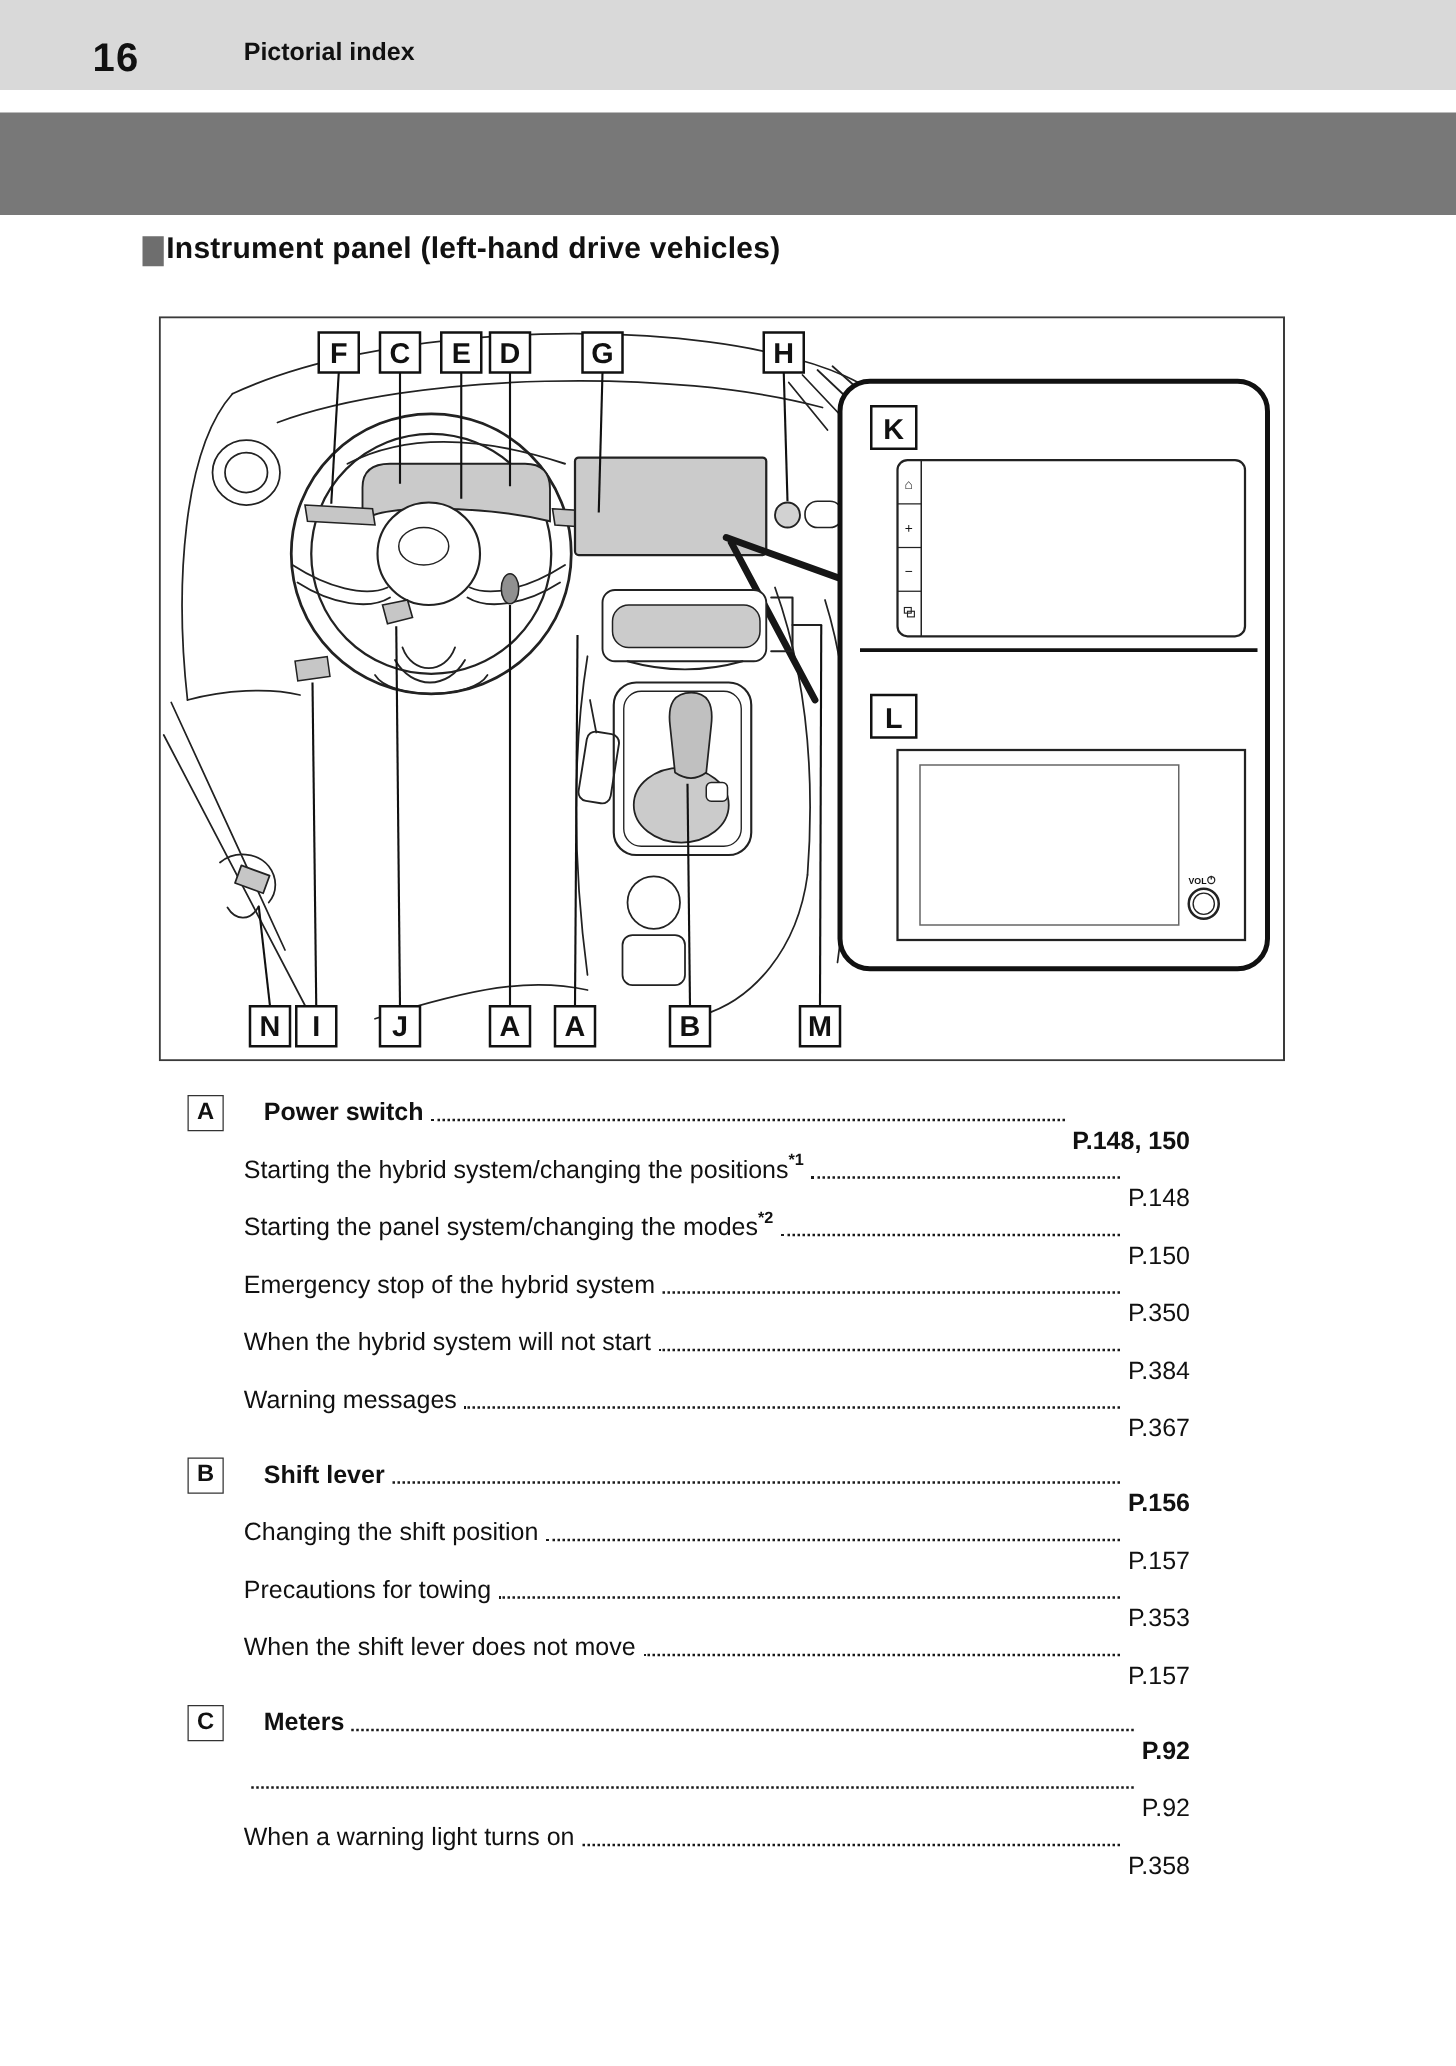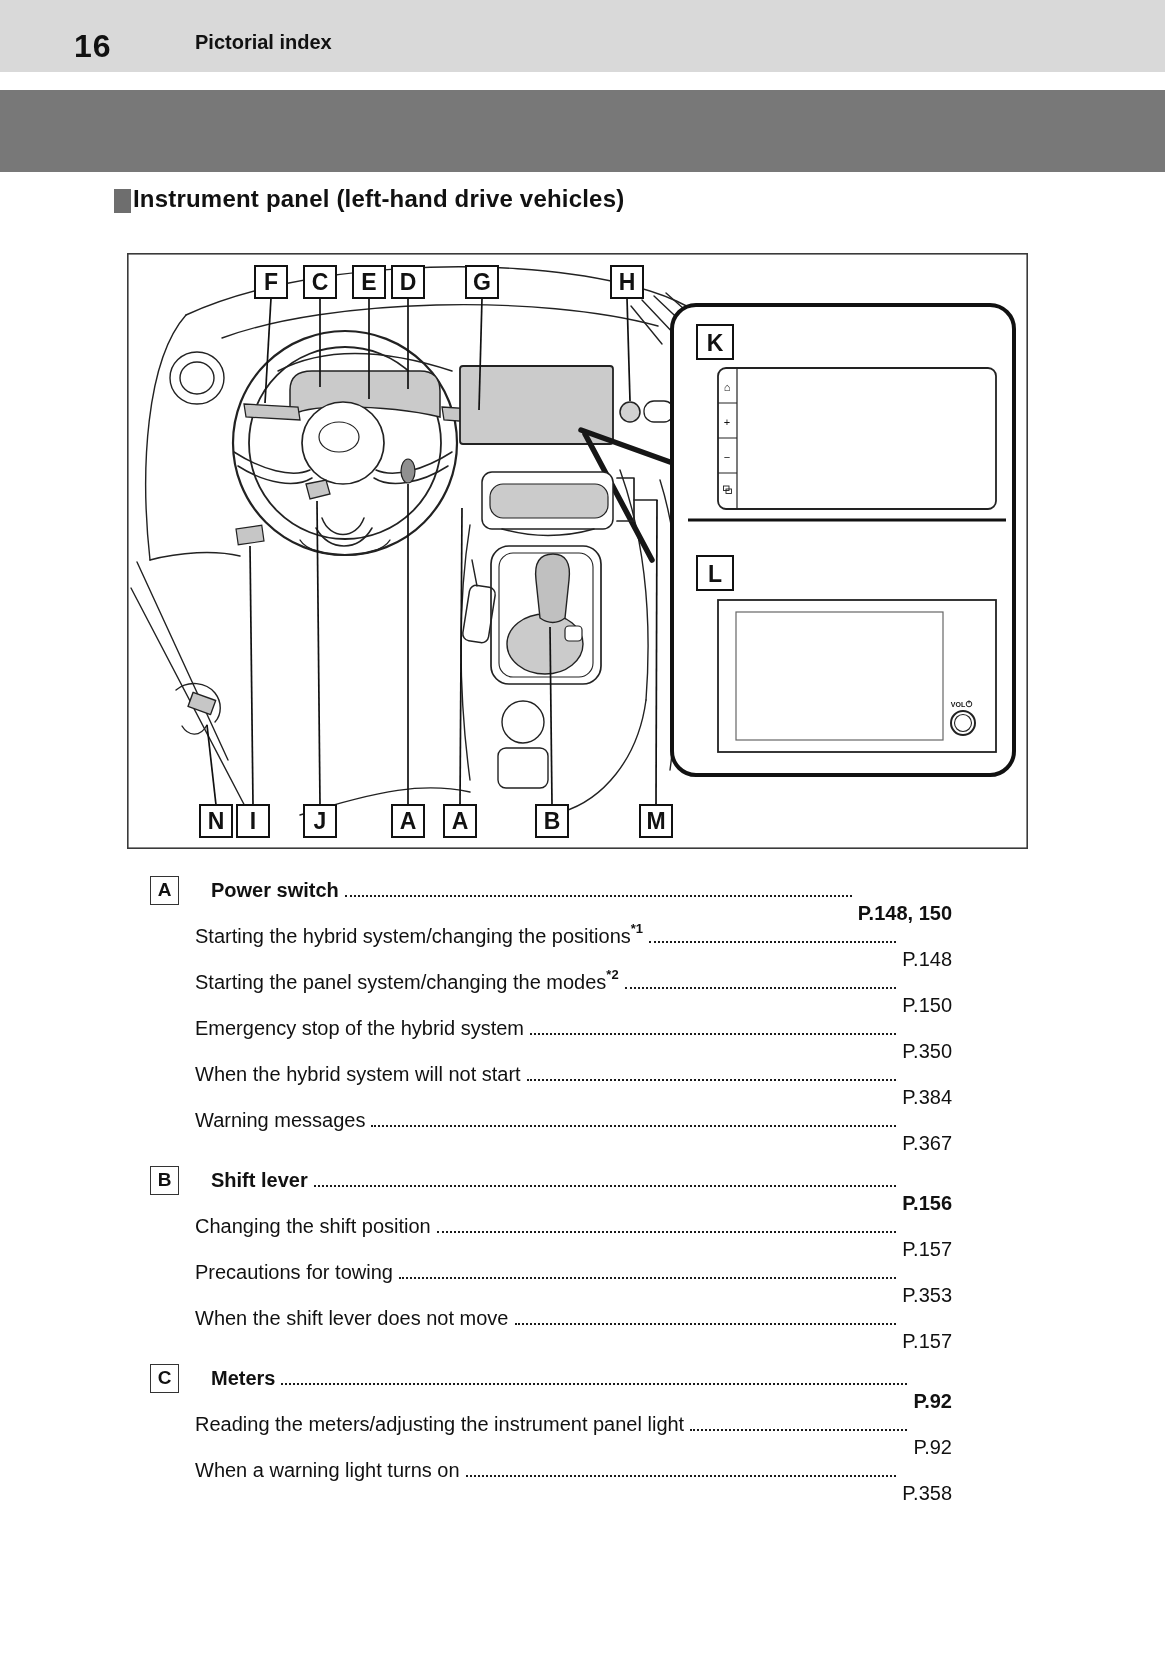--- a/index.html
+++ b/index.html
@@ -283,21 +283,20 @@
   </div>
 
   <div class="sect">
     <div class="row head">
       <span class="lbox">C</span>
       <span class="title">Meters</span>
       <span class="leader"></span>
       <span class="pref">P.92</span>
     </div>
     <div class="row item">
-      <span class="itext">Reading the meters/adjusting the instrument panel light</span>
       <span class="leader"></span>
       <span class="pref">P.92</span>
     </div>
     <div class="row item">
       <span class="itext">When a warning light turns on</span>
       <span class="leader"></span>
       <span class="pref">P.358</span>
     </div>
   </div>
 

